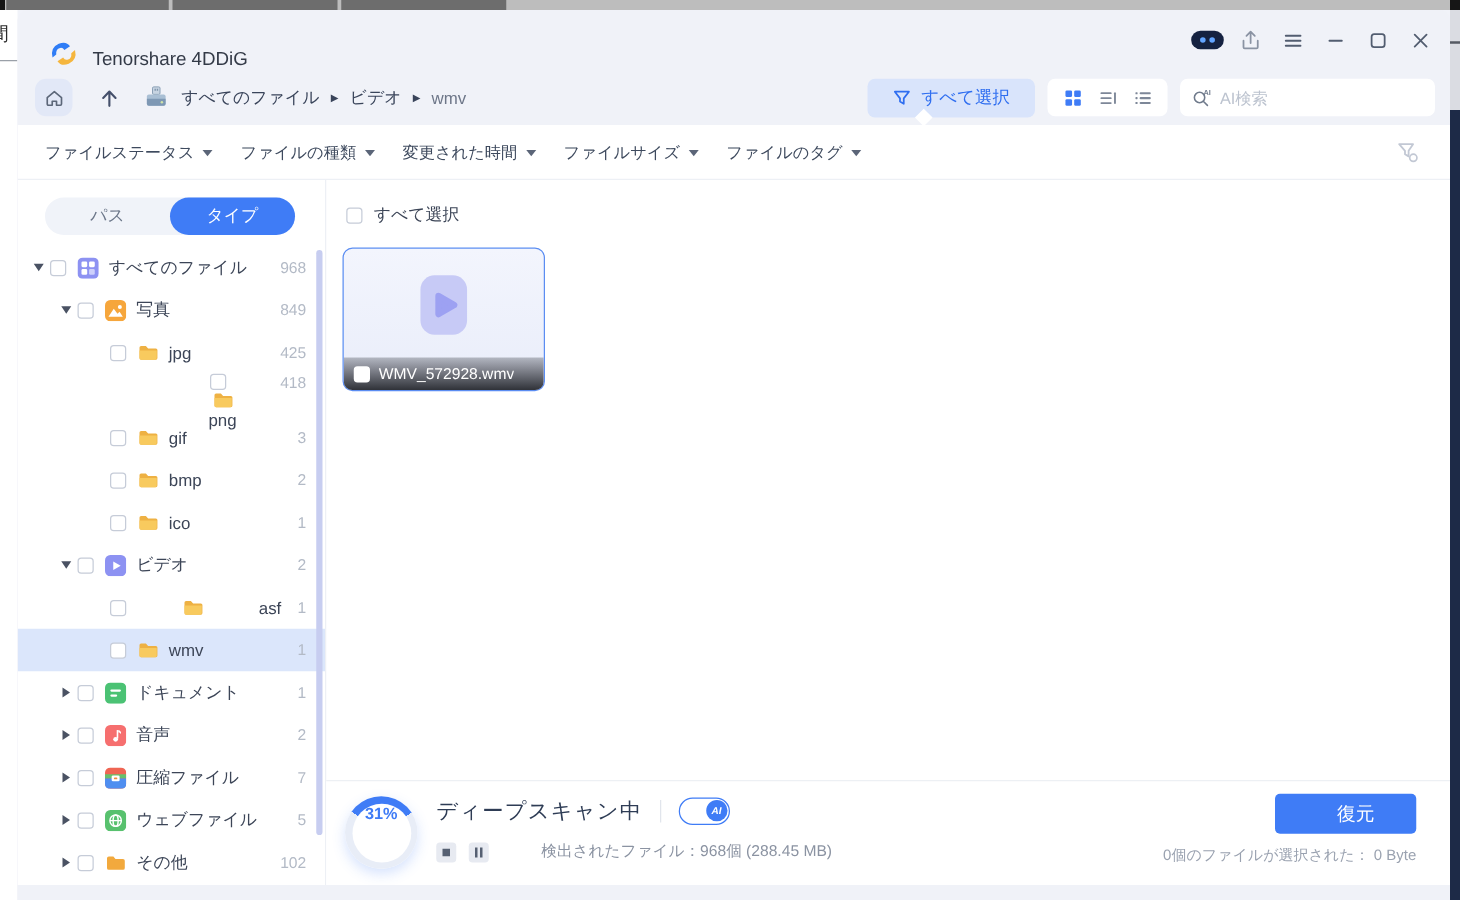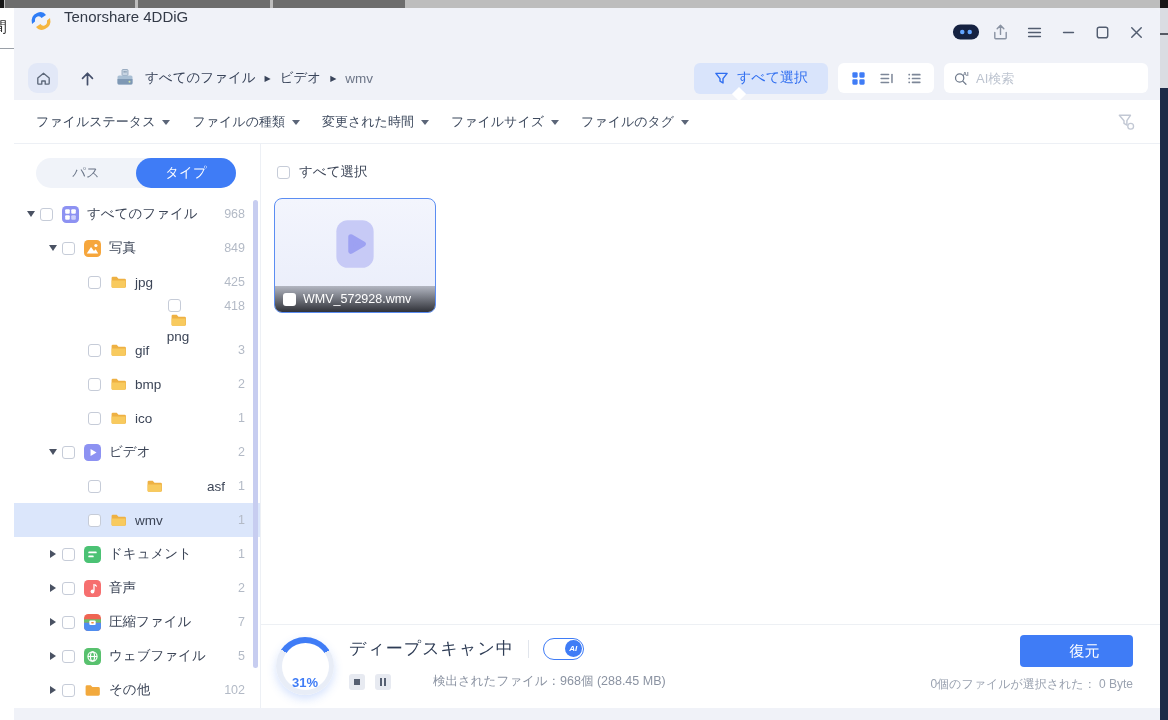--- a/index.html
+++ b/index.html
@@ -15,21 +15,21 @@
   .left-strip .frag-line { position:absolute; left:0; top:40px; width:14px; height:1px; background:#9aa0a8; }
   .right-strip { position:absolute; left:1160px; top:88px; width:8px; height:632px; background:#1d2a47; }
   .right-top { position:absolute; left:1160px; top:8px; width:8px; height:80px; background:#dadce2; }
   .right-top .dash { position:absolute; left:0; top:25px; width:8px; height:2px; background:#555a63; }
 
   
   .app { position:absolute; left:14px; top:8px; width:1146px; height:712px;
     background:#f0f2f8; border-radius:8px 8px 0 0; overflow:hidden; }
 
   
-  .titlebar { position:absolute; left:0; top:0; width:100%; height:48px; display:flex; align-items:flex-start; }
+  .titlebar { position:absolute; left:0; top:0; width:100%; height:48px; display:flex; align-items:flex-end;padding-left:10px; }
   .logo { width:26px; height:26px; margin-left:14px; }
   .app-title { margin-left:10px; font-size:15px; color:#333a47; }
   .tb-right { position:absolute; right:10px; top:0; height:48px; display:flex; align-items:center; gap:6px; }
   .tb-btn { width:28px; height:28px; display:flex; align-items:center; justify-content:center; cursor:default; }
   .tb-btn svg { width:19px; height:19px; }
   .robot svg { width:29px; height:18px; }
 
   
   .toolbar { position:absolute; left:0; top:48px; width:100%; height:44px; display:flex; align-items:center; }
   .home-btn { width:30px; height:30px; margin-left:14px; background:#e2e8f7; border-radius:9px;
@@ -101,21 +101,21 @@
     display:flex; align-items:center; padding:0 8px; gap:7px; }
   .file-card .caption .wcbx { width:13px; height:13px; background:#ffffff; border-radius:3px; flex:none; }
   .file-card .caption .fname { color:#ffffff; font-size:12.5px; white-space:nowrap; overflow:hidden; }
 
   
   .statusbar { position:absolute; left:0; bottom:0; width:100%; height:84px; border-top:1px solid #edf0f4; background:#ffffff; }
   .prog { position:absolute; left:15px; top:12px; width:58px; height:58px; border-radius:50%;
     background:conic-gradient(from 305deg, #3f7cf6 0 31%, #e8edf7 31% 100%);
     box-shadow:0 4px 10px rgba(63,124,246,.22); display:flex; align-items:center; justify-content:center; }
   .prog .inner { width:47px; height:47px; border-radius:50%; background:#ffffff;
-    display:flex; align-items:flex-end; justify-content:center; font-size:13px; font-weight:bold; color:#3f7cf6; }
+    display:flex; align-items:flex-start; justify-content:center; font-size:13px; font-weight:bold; color:#3f7cf6; }
   .scanrow { position:absolute; left:88px; top:12px; display:flex; align-items:center; }
   .scan-text { font-size:17px; color:#2e3c55; letter-spacing:1px; }
   .vsep { width:1px; height:18px; background:#e1e5ec; margin:0 14px; }
   .ai-toggle { position:relative; width:41px; height:22px; border:1.5px solid #3f7cf6; border-radius:11px; background:#ffffff; }
   .ai-toggle .knob { position:absolute; right:1px; top:1px; width:17px; height:17px; border-radius:50%;
     background:#3f7cf6; color:#ffffff; font-size:8px; font-weight:bold; font-style:italic;
     display:flex; align-items:center; justify-content:center; }
   .ctrlrow { position:absolute; left:88px; top:48px; display:flex; align-items:center; }
   .mini-btn { width:16px; height:16px; background:#e7eaf1; border-radius:3px; display:flex; align-items:center; justify-content:center; margin-right:10px; }
   .stop-glyph { width:6px; height:6px; background:#566072; }

